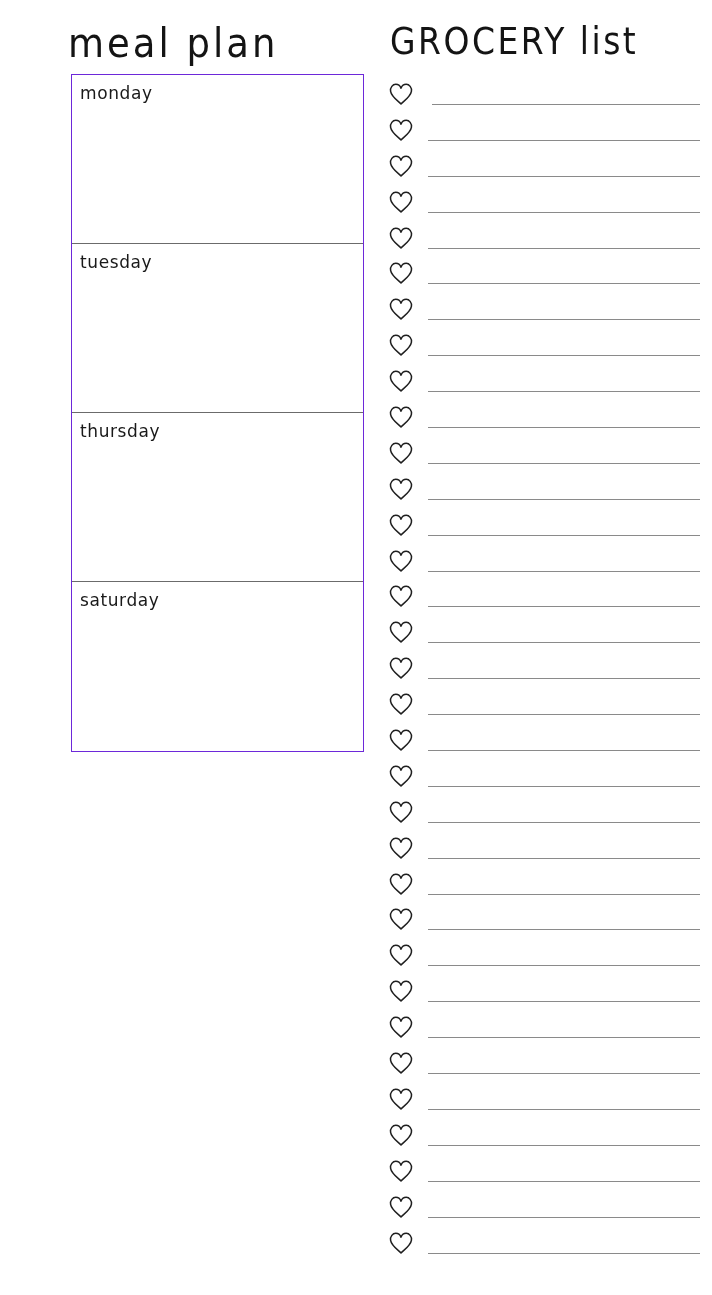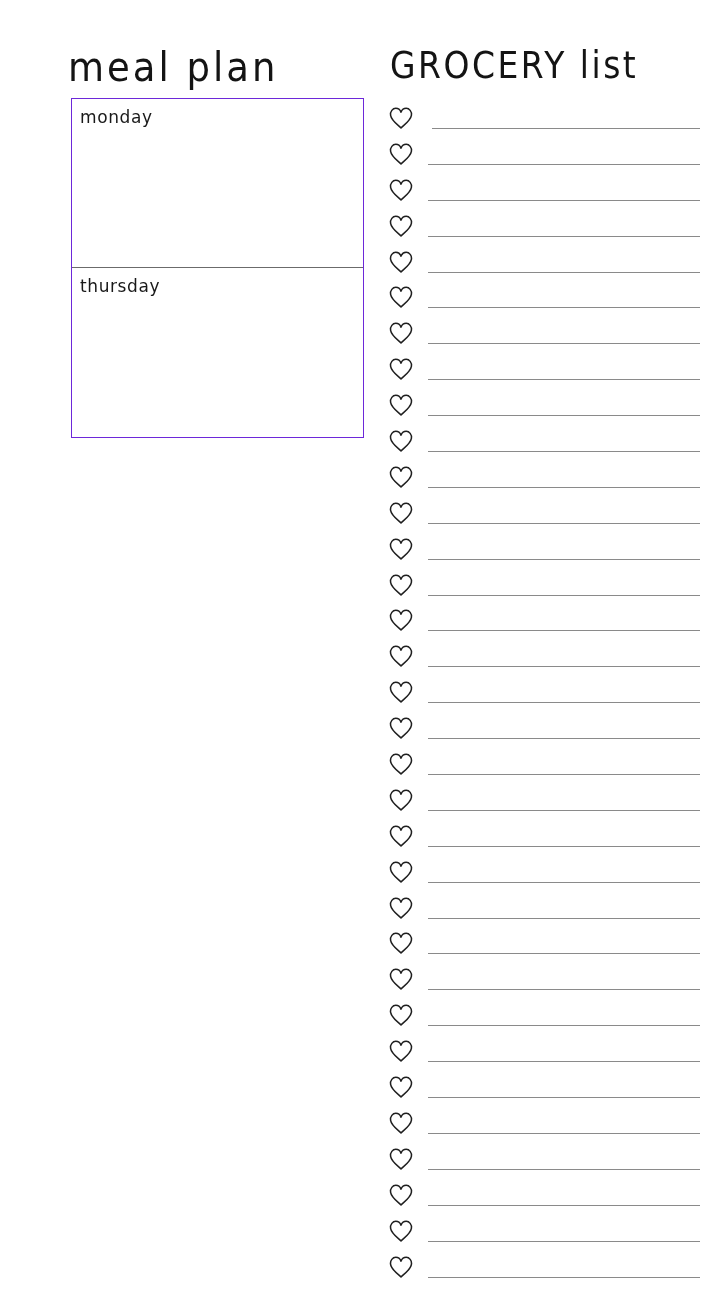--- a/index.html
+++ b/index.html
@@ -14,21 +14,20 @@
     font-family: "DejaVu Sans", sans-serif;
     color: #1a1a1a;
     overflow: hidden;
   }
 
   .page {
     position: absolute;
     inset: 0;
     display: flex;
     flex-direction: row;
-    margin-top: 24px;
   }
 
   
   .col-left {
     position: absolute;
     left: 60px;
     top: 0;
     width: 310px;
     height: 1295px;
   }
@@ -133,21 +132,27 @@
 <div class="page">
 
   <div class="col-left">
     <div class="heading heading-meal">meal plan</div>
 
     <div class="days">
       <div class="day-row">
         <div class="day-label">monday</div>
       </div>
       <div class="day-row">
+        <div class="day-label">tuesday</div>
+      </div>
+      <div class="day-row">
         <div class="day-label">thursday</div>
+      </div>
+      <div class="day-row">
+        <div class="day-label">saturday</div>
       </div>
     </div>
   </div>
 
   <div class="col-right">
     <div class="heading heading-grocery">GROCERY list</div>
 
     <div class="grocery" id="grocery-rows">
         <div class="g-row">
           <span class="g-heart"><svg viewBox="0 0 24 22" width="26" height="24" fill="none" stroke="#1f1f1f" stroke-width="1.4" stroke-linejoin="round">

